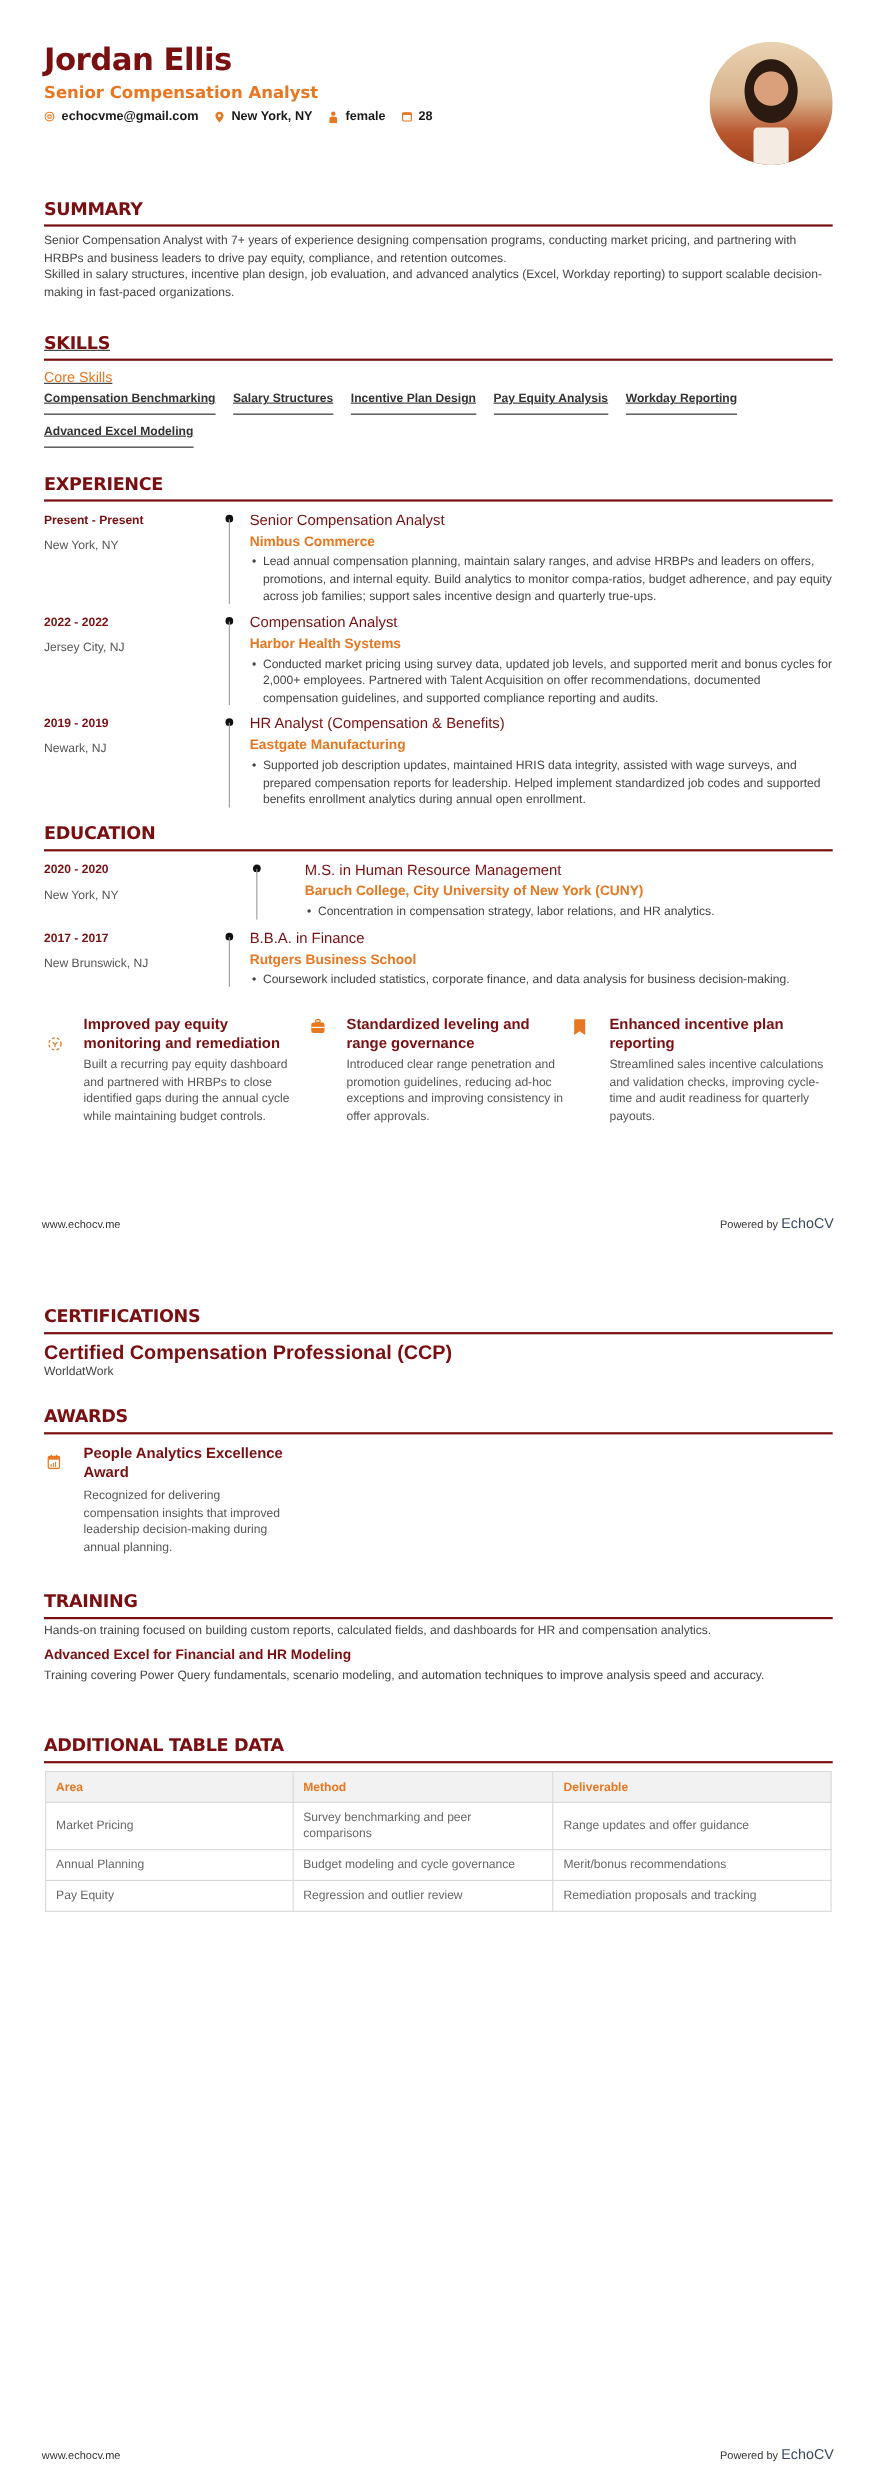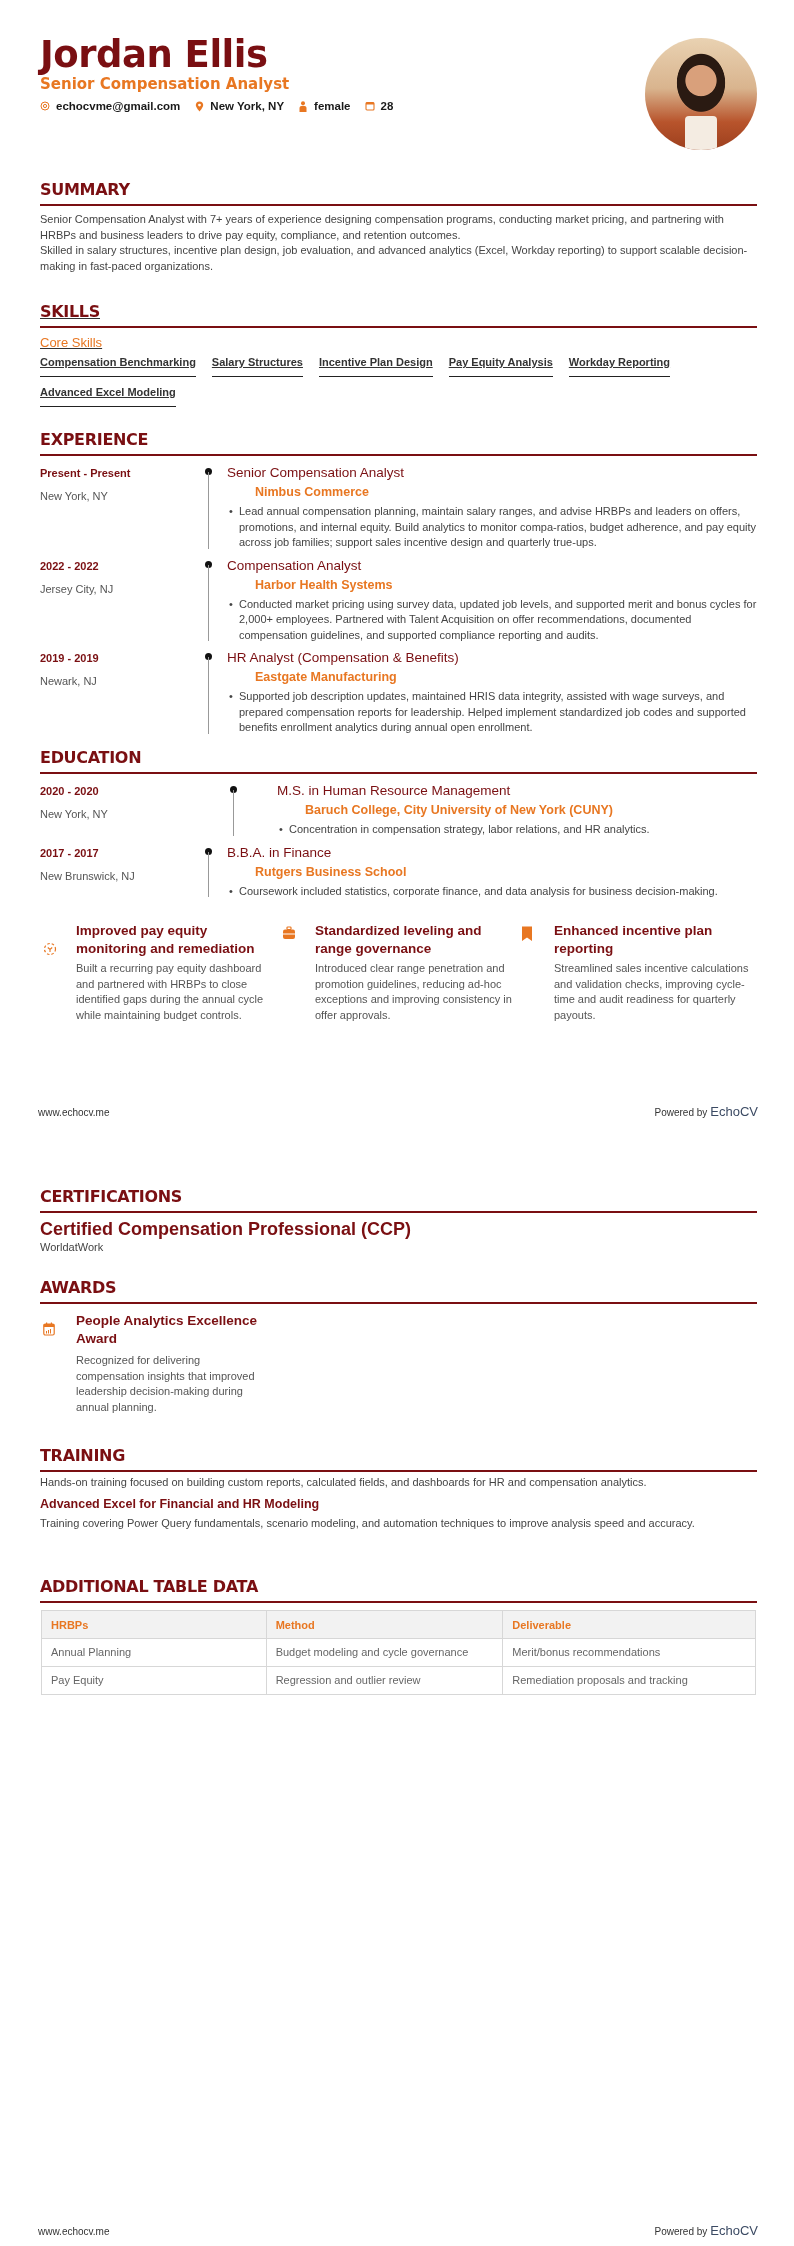--- a/index.html
+++ b/index.html
@@ -17,21 +17,21 @@
     left: 0; width: 794px;
   }
   .page1 { top: 0; height: 1123px; }
   .page2 { top: 1123px; height: 1123px; }
 
   
   .header { position: absolute; left: 40px; top: 38px; }
   .name {
     font-family: "DejaVu Sans", sans-serif;
     font-weight: bold;
-    font-size: 37px;
+    font-size: 28px;
     color: #7a0f12;
     letter-spacing: -0.5px;
     line-height: 34px;
   }
   .title {
     font-family: "DejaVu Sans", sans-serif;
     font-weight: bold;
     font-size: 15px;
     color: #e87722;
     margin-top: 2px;
@@ -81,21 +81,21 @@
 
   .timeline-entry { display: flex; position: relative; }
   .tl-left { width: 165px; flex: none; padding-top: 2px; }
   .tl-date { font-size: 11px; font-weight: bold; color: #7a0f12; line-height: 15px; }
   .tl-loc { font-size: 11px; color: #555; margin-top: 8px; line-height: 15px; }
   .tl-rail { width: 22px; flex: none; position: relative; }
   .tl-rail .dot { position: absolute; left: 0px; top: 4px; width: 7px; height: 7px; border-radius: 50%; background: #111; }
   .tl-rail .line { position: absolute; left: 3px; top: 8px; bottom: 2px; width: 1px; background: #999; }
   .tl-right { flex: 1; }
   .tl-role { font-size: 13.5px; color: #7a0f12; line-height: 18px; }
-  .tl-org { font-size: 12.5px; font-weight: bold; color: #e87722; line-height: 18px; margin-top: 1px; margin-left: 28px; }
+  .tl-org { font-size: 12.5px; font-weight: bold; color: #e87722; line-height: 18px; margin-top: 1px; }
   .tl-bullets { list-style: none; margin-top: 3px; }
   .tl-bullets li { font-size: 11px; color: #444; line-height: 15.5px; padding-left: 12px; position: relative; }
   .tl-bullets li::before { content: "•"; position: absolute; left: 2px; top: 0; }
 
   .ach-grid { display: flex; margin-top: 10px; }
   .ach { width: 245px; display: flex; }
   .ach .ico { width: 36px; flex: none; color: #e87722; font-size: 13px; padding-top: 20px; padding-left: 3px; }
   .ach-title { font-size: 13.5px; font-weight: bold; color: #7a0f12; line-height: 17.5px; width: 200px; }
   .ach-desc { font-size: 11px; color: #555; line-height: 15.5px; margin-top: 4px; width: 200px; }
 
@@ -378,26 +378,31 @@
   <div class="section" style="top:454px;">
     <div class="sec-title">ADDITIONAL TABLE DATA</div>
     <table class="data">
       <colgroup>
           <col class="c1">
           <col class="c2">
           <col class="c3">
         </colgroup>
       <thead>
         <tr>
-          <th>HRBPs</th>
+          <th>Area</th>
           <th>Method</th>
           <th>Deliverable</th>
         </tr>
       </thead>
       <tbody>
+        <tr class="r1">
+          <td>Market Pricing</td>
+          <td>Survey benchmarking and peer comparisons</td>
+          <td>Range updates and offer guidance</td>
+        </tr>
         <tr class="r2">
           <td>Annual Planning</td>
           <td>Budget modeling and cycle governance</td>
           <td>Merit/bonus recommendations</td>
         </tr>
         <tr class="r3">
           <td>Pay Equity</td>
           <td>Regression and outlier review</td>
           <td>Remediation proposals and tracking</td>
         </tr>

